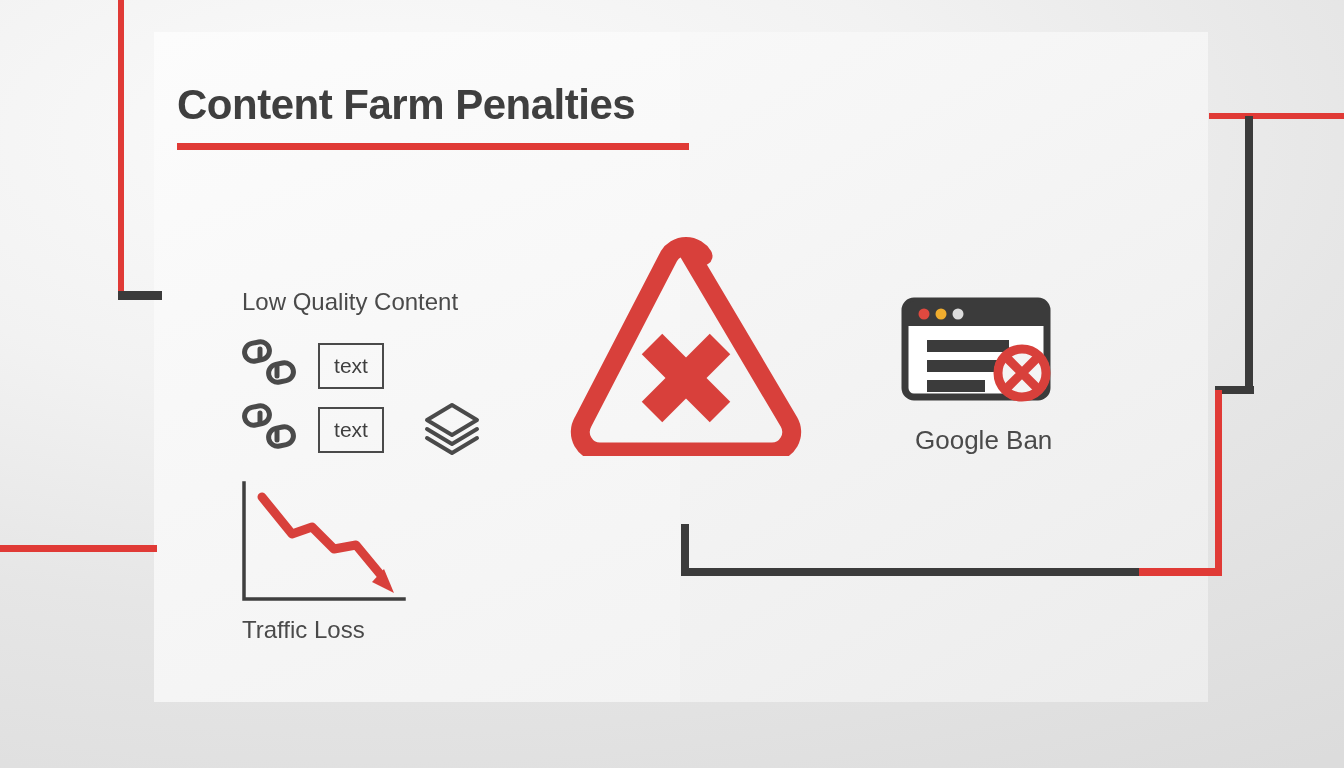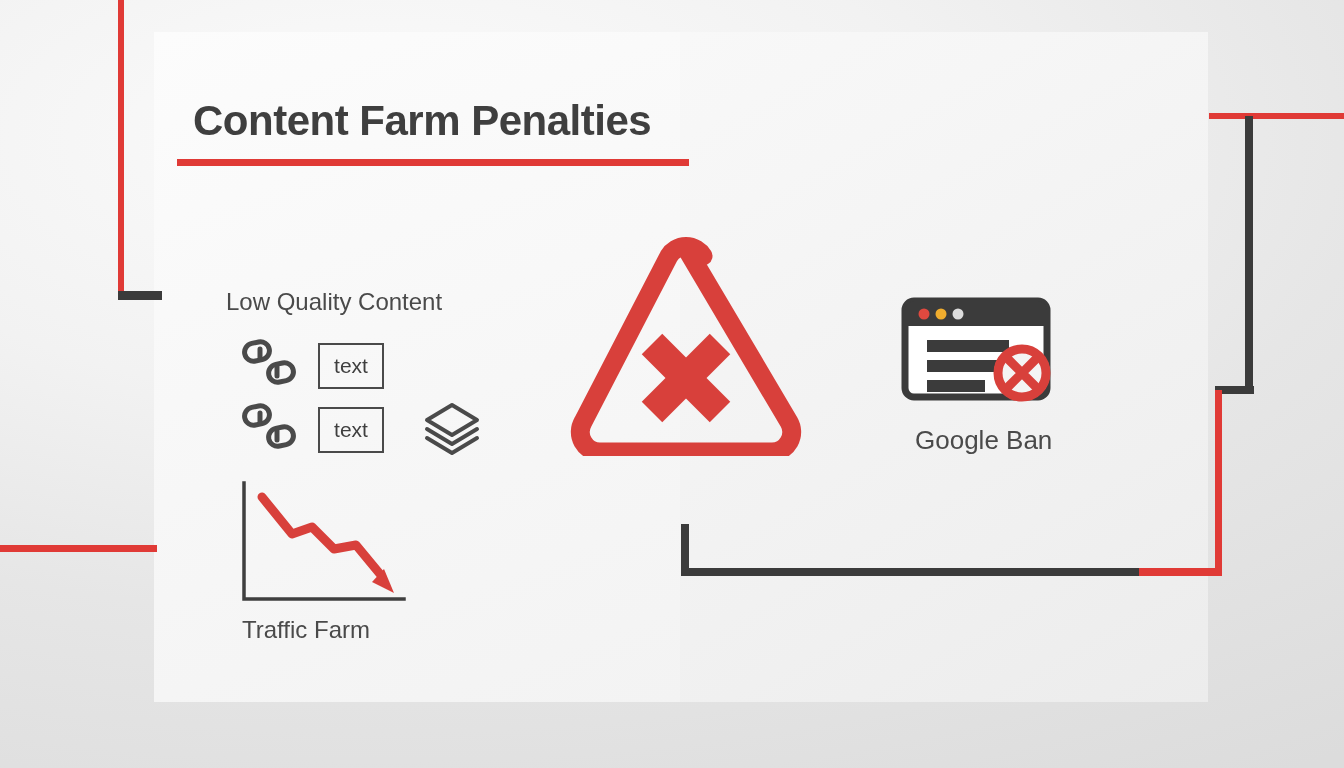--- a/index.html
+++ b/index.html
@@ -69,39 +69,39 @@
     width: 526px; height: 670px;
     background: linear-gradient(160deg, #fcfcfc 0%, #f7f7f7 55%, #f3f3f3 100%);
   }
 
   
   #title-block {
     position: absolute;
     left: 177px; top: 82px;
   }
   #page-title {
-    margin: 16px;
+    margin: 0;
     font-size: 42px;
     font-weight: bold;
     letter-spacing: -0.5px;
     color: #3f3f3f;
     line-height: 1.08;
     white-space: nowrap;
   }
   #title-rule {
     margin-top: 16px;
     width: 512px;
     height: 7px;
     background: #e03a36;
   }
 
   
   #lowq-label {
     position: absolute;
-    left: 226px; top: 288px;
+    left: 242px; top: 288px;
     font-size: 24px;
     color: #4a4a4a;
     white-space: nowrap;
   }
 
   .chain-icon { position: absolute; }
   #chain-1 { left: 240px; top: 337px; }
   #chain-2 { left: 240px; top: 401px; }
 
   .text-box {
@@ -220,21 +220,21 @@
   <div id="traffic-chart">
     <svg width="168" height="128" viewBox="0 0 168 128" fill="none" xmlns="http://www.w3.org/2000/svg">
 
       <path d="M6 2 L6 118 L166 118" stroke="#3f3f3f" stroke-width="3.5" fill="none" stroke-linecap="square"></path>
 
       <path d="M24 16 L54 53 L74 46 L96 68 L118 64 L142 93" stroke="#d8403b" stroke-width="9" fill="none" stroke-linejoin="round" stroke-linecap="round"></path>
 
       <path d="M156 112 L134 101 L146 88 Z" fill="#d8403b"></path>
     </svg>
   </div>
-  <div id="traffic-label">Traffic Farm</div>
+  <div id="traffic-label">Traffic Loss</div>
 
   <div id="warning-triangle">
     <svg width="260" height="230" viewBox="0 0 260 230" fill="none" xmlns="http://www.w3.org/2000/svg">
       <path d="M130 22 L233 196 a20 20 0 0 1 -17 30 L44 226 a20 20 0 0 1 -17 -30 L113 30 a20 20 0 0 1 34 0 Z" stroke="#d8403b" stroke-width="19" fill="none" stroke-linejoin="round"></path>
       <g stroke="#d8403b" stroke-width="29" stroke-linecap="butt">
         <path d="M96 118 L164 186"></path>
         <path d="M164 118 L96 186"></path>
       </g>
     </svg>
   </div>

